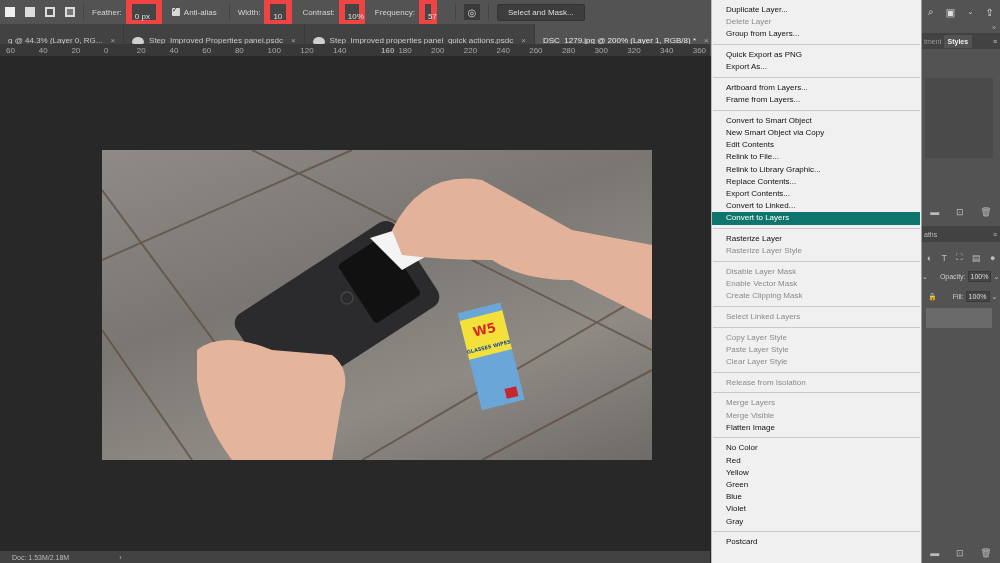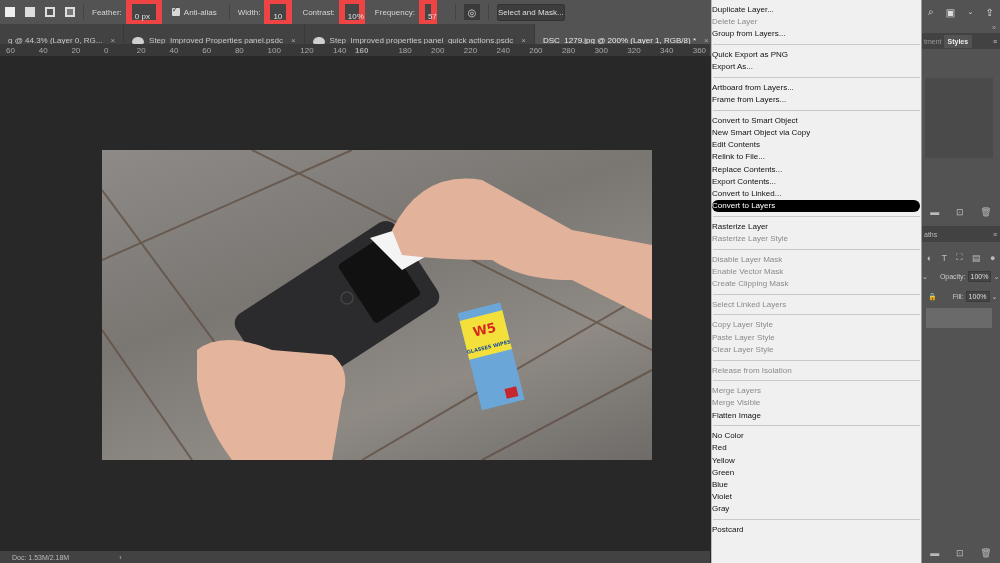--- a/index.html
+++ b/index.html
@@ -4,36 +4,36 @@
 <style>
   * { box-sizing: border-box; margin: 0; padding: 0; }
   html, body { width: 1000px; height: 563px; overflow: hidden; background: #282828; font-family: "Liberation Sans", sans-serif; }
   .optbar { position: absolute; left: 0; top: 0; width: 1000px; height: 24px; background: #535353; display: flex; align-items: center; font-size: 8px; color: #d6d6d6; }
   .optbar .sq { width: 10px; height: 10px; margin-left: 5px; }
   .optbar .sep { width: 1px; height: 16px; background: #444; margin: 0 8px; }
   .optbar .lbl { margin-right: 4px; }
   .optbar .fld { background: #454545; border: 6px solid #ef4444; height: 14px; padding: 8px 3px; color: #e0e0e0; margin-right: 10px; font-size: 8px; }
   .optbar .chk { width: 8px; height: 8px; background: #d8d8d8; border-radius: 1px; margin-right: 4px; position: relative; }
   .optbar .chk::after { content: "✓"; position: absolute; left: 0; top: -3px; font-size: 8px; color: #333; }
-  .btn-sm { background: #3d3d3d; border: 1px solid #333; padding: 3px 0; color: #ddd; font-size: 8px; border-radius: 2px; }
+  .btn-sm { background: #3d3d3d; border: 1px solid #333; padding: 3px 10px; color: #ddd; font-size: 8px; border-radius: 2px; }
   .tabs { position: absolute; left: 0; top: 24px; width: 710px; height: 20px; background: #424242; display: flex; font-size: 8px; color: #c8c8c8; }
   .tab { display: flex; align-items: center; padding: 16px 8px; border-right: 1px solid #383838; white-space: nowrap; }
   .tab.active { background: #535353; color: #eaeaea; }
   .tab .x { margin-left: 8px; font-size: 8px; color: #aaa; }
   .cloud { display: inline-block; width: 12px; height: 7px; background: #cfcfcf; border-radius: 6px 6px 2px 2px; margin-right: 5px; }
   .ruler { position: absolute; left: 0; top: 44px; width: 710px; height: 13px; background: #383838; border-bottom: 1px solid #2a2a2a; font-size: 8px; color: #a8a8a8; overflow: hidden; }
   .ruler span { position: absolute; top: 2px; }
   .canvas { position: absolute; left: 0; top: 57px; width: 710px; height: 494px; background: #282828; }
   .photo { position: absolute; left: 102px; top: 93px; width: 550px; height: 310px; overflow: hidden; background: linear-gradient(160deg, #8d8a87 0%, #7a7773 40%, #8f8a84 70%, #6e6b68 100%); }
   .statusbar { position: absolute; left: 0; top: 551px; width: 710px; height: 12px; background: #424242; font-size: 7px; color: #bbb; display: flex; align-items: center; padding-left: 12px; }
   .statusbar .arrow { margin-left: 50px; }
   .menu { position: absolute; left: 711px; top: 0; width: 211px; height: 563px; background: #f0f0f0; border-left: 1px solid #bbb; border-right: 1px solid #999; font-size: 8px; color: #111; padding-top: 4px; }
-  .mi { height: 12.2px; line-height: 12.2px; white-space: nowrap; }
+  .mi { height: 12.2px; line-height: 12.2px; padding-left: 14px; white-space: nowrap; }
   .mi.dis { color: #8a8a8a; }
-  .mi.hl { background: #000000; color: #fff; margin-right: 1px; border-radius: 6px; }
+  .mi.hl { background: #0f766e; color: #fff; margin-right: 1px; }
   .msep { height: 1px; background: #c9c9c9; margin: 3.5px 1px 4px 1px; }
   .rpanel { position: absolute; left: 922px; top: 0; width: 78px; height: 563px; background: #535353; }
   .rp-top { height: 24px; display: flex; align-items: center; justify-content: space-around; color: #ddd; font-size: 10px; }
   .rp-tabs { position: absolute; top: 33px; left: 0; width: 78px; height: 16px; background: #424242; font-size: 7px; color: #999; display: flex; align-items: center; }
   .rp-tabs .t { padding: 0 2px; }
   .rp-tabs .t.act { background: #535353; color: #eee; font-weight: bold; padding: 3px 4px; }
   .rp-icons { display: flex; justify-content: space-around; align-items: center; color: #bbb; font-size: 9px; }
   .dd { background: #454545; color: #ddd; font-size: 7px; padding: 1px 2px; border: 1px solid #3a3a3a; }
 </style>
 </head>
@@ -91,21 +91,21 @@
     <span style="left: 38.7px;">40</span>
     <span style="left: 71.4px;">20</span>
     <span style="left: 104.1px;">0</span>
     <span style="left: 136.8px;">20</span>
     <span style="left: 169.5px;">40</span>
     <span style="left: 202.2px;">60</span>
     <span style="left: 234.9px;">80</span>
     <span style="left: 267.6px; text-align: center;">100</span>
     <span style="left: 300.3px;">120</span>
     <span style="left: 333px;">140</span>
-    <span style="left: 355px; font-weight: bold;">160</span>
+    <span style="left: 381px; font-weight: bold;">160</span>
     <span style="left: 398.4px;">180</span>
     <span style="left: 431.1px;">200</span>
     <span style="left: 463.8px;">220</span>
     <span style="left: 496.5px;">240</span>
     <span style="left: 529.2px;">260</span>
     <span style="left: 561.9px;">280</span>
     <span style="left: 594.6px;">300</span>
     <span style="left: 627.3px;">320</span>
     <span style="left: 660px;">340</span>
     <span style="left: 692.7px;">360</span>
@@ -204,20 +204,21 @@
     <div class="mi">Quick Export as PNG</div>
     <div class="mi">Export As...</div>
     <div class="msep"></div>
     <div class="mi">Artboard from Layers...</div>
     <div class="mi">Frame from Layers...</div>
     <div class="msep"></div>
     <div class="mi">Convert to Smart Object</div>
     <div class="mi">New Smart Object via Copy</div>
     <div class="mi">Edit Contents</div>
     <div class="mi">Relink to File...</div>
+    <div class="mi">Relink to Library Graphic...</div>
     <div class="mi">Replace Contents...</div>
     <div class="mi">Export Contents...</div>
     <div class="mi">Convert to Linked...</div>
     <div class="mi hl">Convert to Layers</div>
     <div class="msep"></div>
     <div class="mi">Rasterize Layer</div>
     <div class="mi dis">Rasterize Layer Style</div>
     <div class="msep"></div>
     <div class="mi dis">Disable Layer Mask</div>
     <div class="mi dis">Enable Vector Mask</div>

